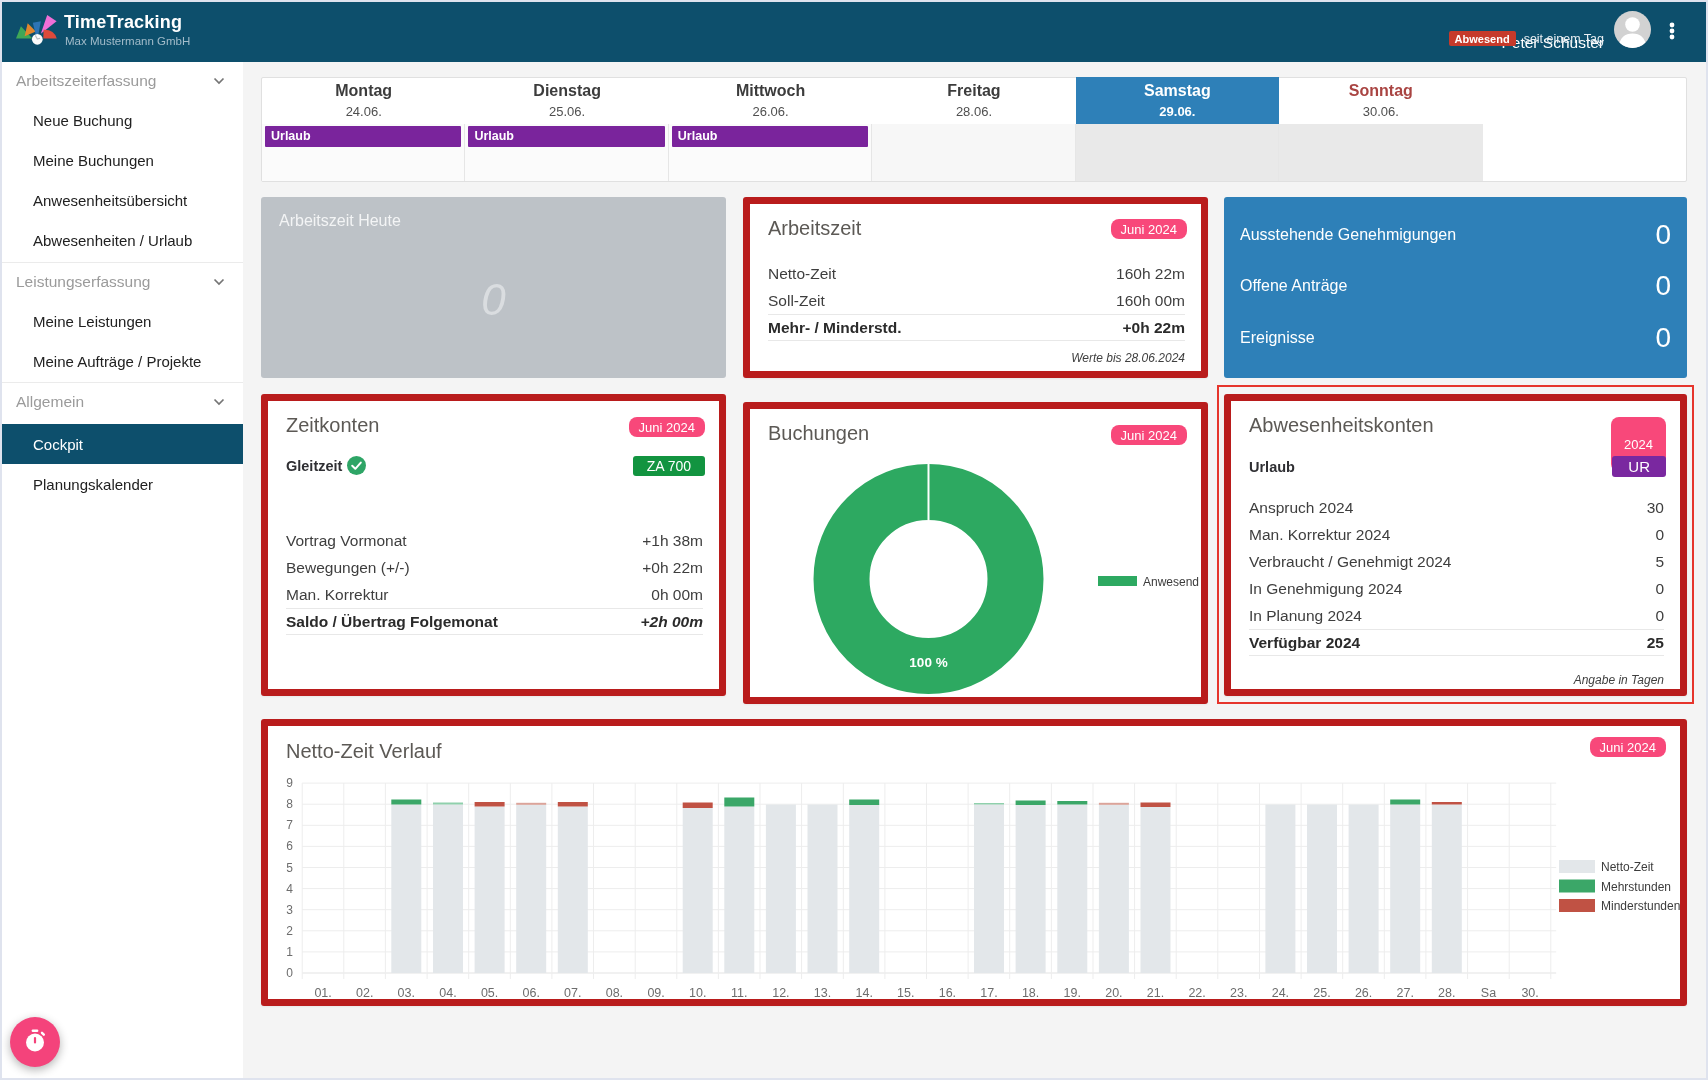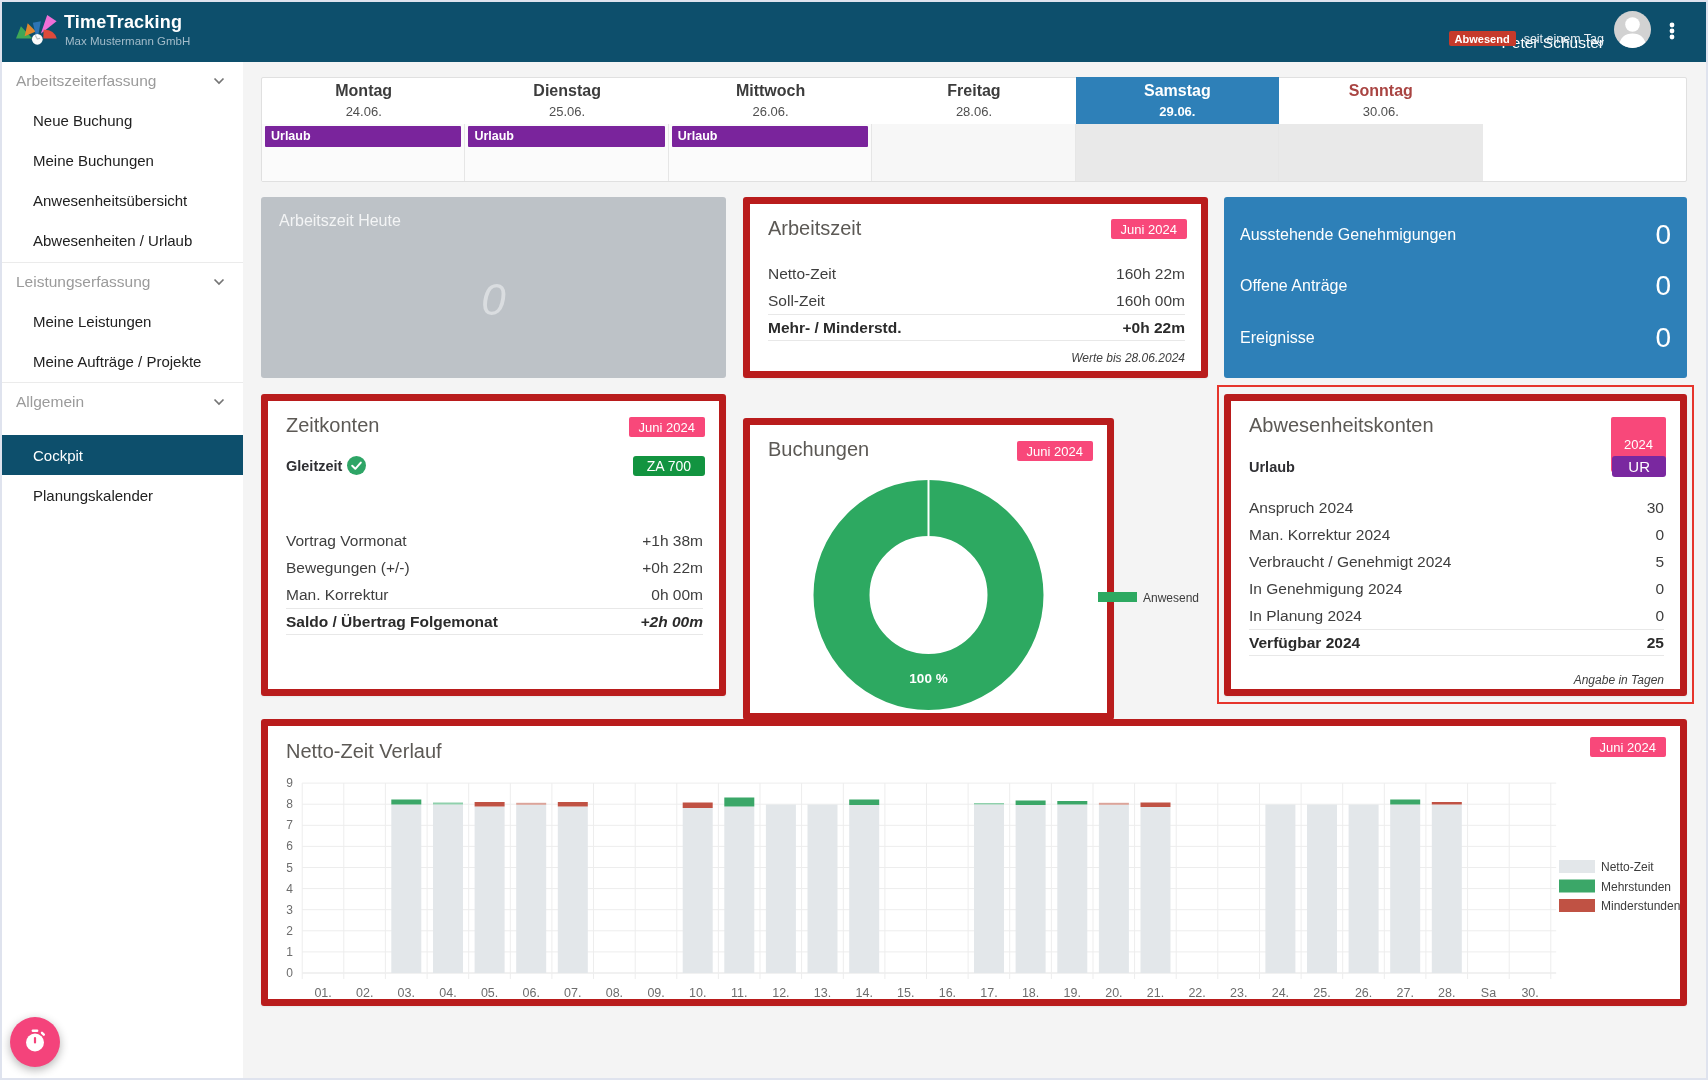--- a/index.html
+++ b/index.html
@@ -13,21 +13,21 @@
 .badge-abw { display:inline-block; background:#c63a2b; color:#fff; font-size:11px; font-weight:bold; padding:1.5px 6px; border-radius:2px; vertical-align:middle; }
 .h-seit { display:inline-block; color:#e8eef2; font-size:12.5px; margin-left:8px; vertical-align:middle; }
 .sidebar { position:absolute; left:0; top:62px; width:243px; height:1016px; background:#fff; }
 .nav-h { height:38px; display:flex; align-items:center; justify-content:space-between; padding:0 18px 0 16px; color:#9b9b9b; font-size:15.5px; }
 .nav-i { height:40px; display:flex; align-items:center; padding-left:33px; color:#212121; font-size:15px; }
 .nav-div { border-top:1px solid #ebebeb; }
 .nav-sel { background:#0d4f6c; color:#fff; }
 .fab { position:absolute; left:10px; top:1017px; width:50px; height:50px; border-radius:50%; background:#f4437b; box-shadow:0 3px 10px rgba(0,0,0,.3); z-index:6; }
 .card { position:absolute; background:#fff; border:7px solid #b91c1c; border-radius:3px; box-shadow:0 1px 2px rgba(0,0,0,.05); }
 .ctitle { position:absolute; left:18px; top:13px; font-size:20px; color:#5c5955; }
-.pbadge { position:absolute; right:14px; top:15px; background:#f8487a; color:#fff; font-size:13px; padding:2.5px 10px; border-radius:2px; }
+.pbadge { position:absolute; right:14px; top:15px; background:#f8487a; color:#fff; font-size:13px; padding:2.5px 10px; border-radius:8px; }
 .row { position:absolute; left:18px; right:16px; height:27px; display:flex; align-items:center; justify-content:space-between; font-size:15.5px; color:#3e3e3e; }
 .row b { color:#2b2b2b; }
 .itnote { position:absolute; right:16px; font-size:12px; font-style:italic; color:#3f3f3f; }
 
 .week { position:absolute; left:261px; top:77px; width:1426px; height:105px; background:#fff; border:1px solid #e0e0e0; border-radius:2px; display:flex; }
 .day { width:203.43px; flex:none; position:relative; }
 .dhead { height:46px; text-align:center; padding-top:4px; }
 .dname { font-size:16px; font-weight:bold; color:#3c3c3c; }
 .ddate { font-size:13px; color:#4f4f4f; margin-top:4px; }
 .dbody { position:absolute; left:0; right:0; top:46px; bottom:0; background:#fbfbfb; border-right:1px solid #e6e6e6; }
@@ -83,21 +83,21 @@
 <div class="nav-div" style="margin-top:2px"></div>
 <div class="nav-h">Leistungserfassung <svg width="12" height="8" viewBox="0 0 12 8">
         <path d="M1.5 1.5 L6 6 L10.5 1.5" stroke="#757575" stroke-width="1.7" fill="none"></path>
       </svg></div>
 <div class="nav-i">Meine Leistungen</div>
 <div class="nav-i">Meine Aufträge / Projekte</div>
 <div class="nav-div" style="margin-top:1px"></div>
 <div class="nav-h">Allgemein <svg width="12" height="8" viewBox="0 0 12 8">
         <path d="M1.5 1.5 L6 6 L10.5 1.5" stroke="#757575" stroke-width="1.7" fill="none"></path>
       </svg></div>
-<div class="nav-i nav-sel" style="margin-top:14px">Cockpit</div>
+<div class="nav-i nav-sel" style="margin-top:3px">Cockpit</div>
 <div class="nav-i">Planungskalender</div>
 </div>
 
 <div class="fab">
     <svg width="24" height="24" viewBox="0 0 24 24" style="position:absolute;left:12.5;top:12">
 <rect x="8.6" y="0.5" width="6.8" height="2.6" rx="1.3" fill="#fff"></rect>
 <rect x="17.4" y="3.6" width="5" height="2.4" rx="1.2" fill="#fff" transform="rotate(45 19.9 4.8)"></rect>
 <circle cx="12" cy="13.5" r="9" fill="#fff"></circle>
 <rect x="10.9" y="8" width="2.2" height="6.5" rx="1.1" fill="#f4437b"></rect>
 </svg>
@@ -199,21 +199,21 @@
 <div style="position:absolute;right:14px;top:55px;background:#129440;color:#fff;font-size:14px;padding:2px 14px;border-radius:3px">ZA 700</div>
 <div class="row" style="top:126px">Vortrag Vormonat<span>+1h 38m</span></div>
 <div class="row" style="top:153px">Bewegungen (+/-)<span>+0h 22m</span></div>
 <div class="row" style="top:180px">Man. Korrektur<span>0h 00m</span></div>
 <div class="row" style="top:207px;border-top:1px solid #e8e8e8;border-bottom:1px solid #e8e8e8">
       <b>Saldo / Übertrag Folgemonat</b>
       <b style="font-style:italic">+2h 00m</b>
     </div>
 </div>
 
-<div class="card" style="left:743px;top:418px;width:371px;height:302px">
+<div class="card" style="left:743px;top:402px;width:465px;height:302px">
 <div class="ctitle">Buchungen</div>
 <div class="pbadge" style="top:16px">Juni 2024</div>
 <svg width="465" height="302" style="position:absolute;left:0;top:0">
 <circle cx="178.5" cy="170" r="87" fill="none" stroke="#2da961" stroke-width="56"></circle>
 <line x1="178.5" y1="55" x2="178.5" y2="111" stroke="#fff" stroke-width="2"></line>
 <text x="178.5" y="258" text-anchor="middle" font-size="13.5" font-weight="bold" fill="#fff">100 %</text>
 <rect x="348" y="167" width="39" height="10" fill="#2da961"></rect>
 <text x="393" y="176.5" font-size="12" fill="#3c3c3c">Anwesend</text>
 </svg>
 </div>

